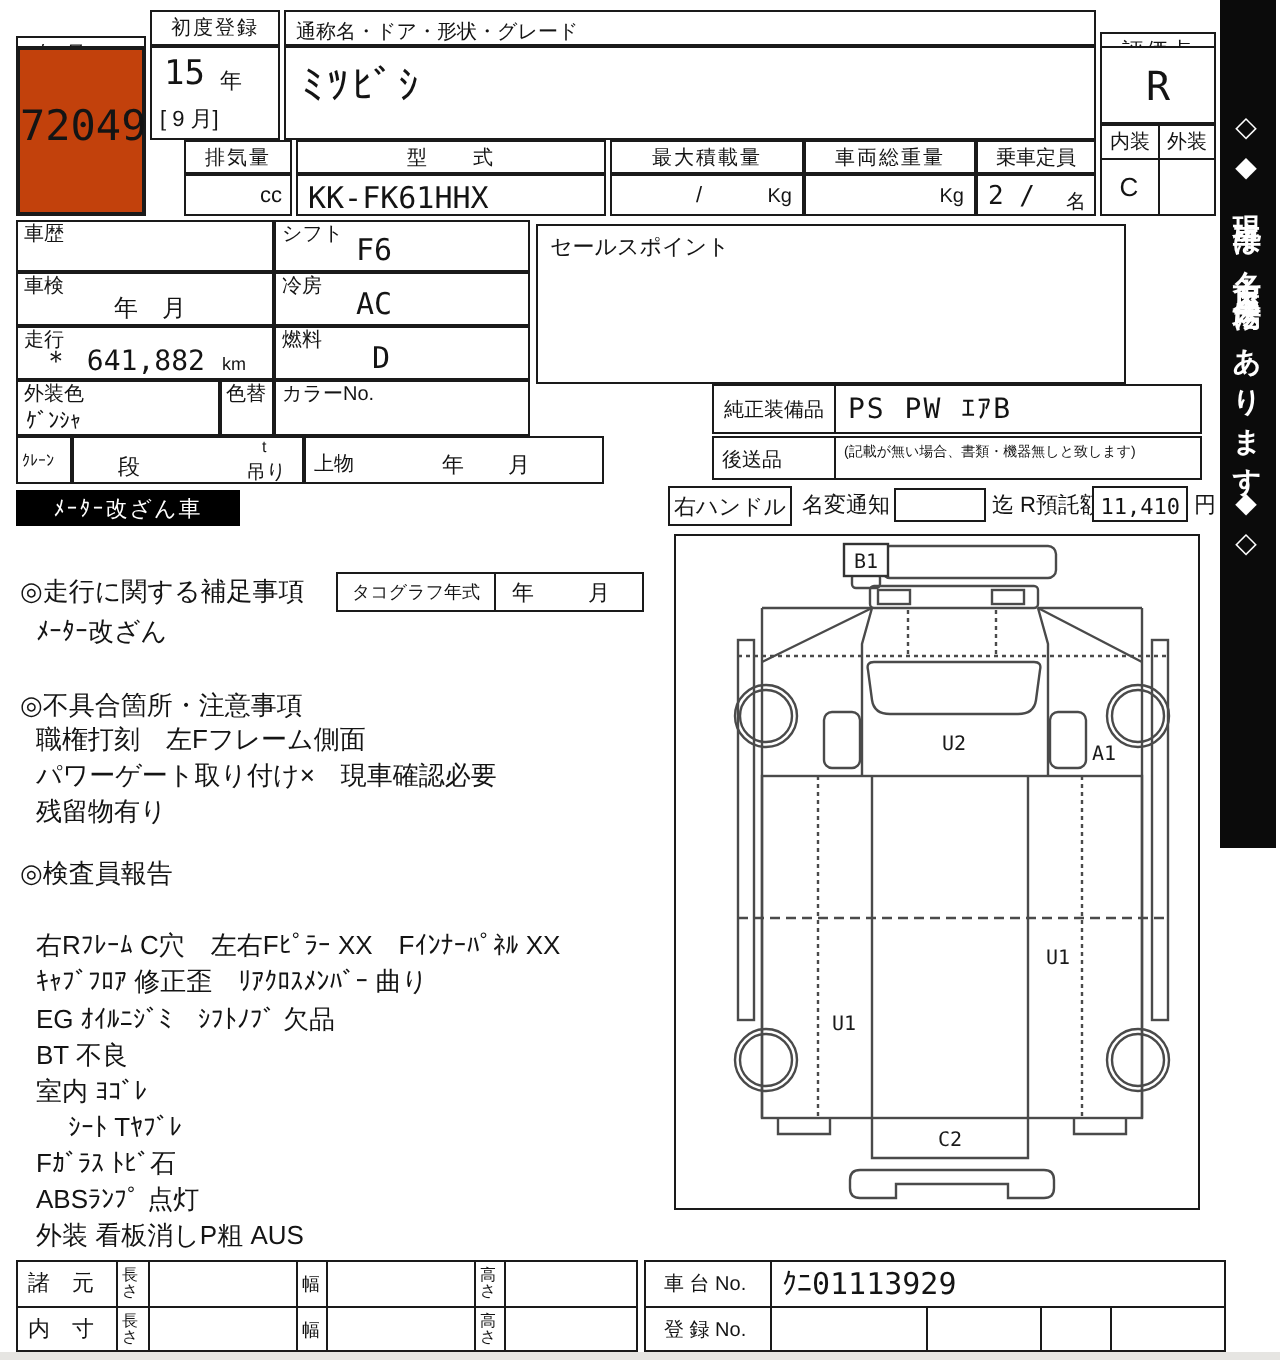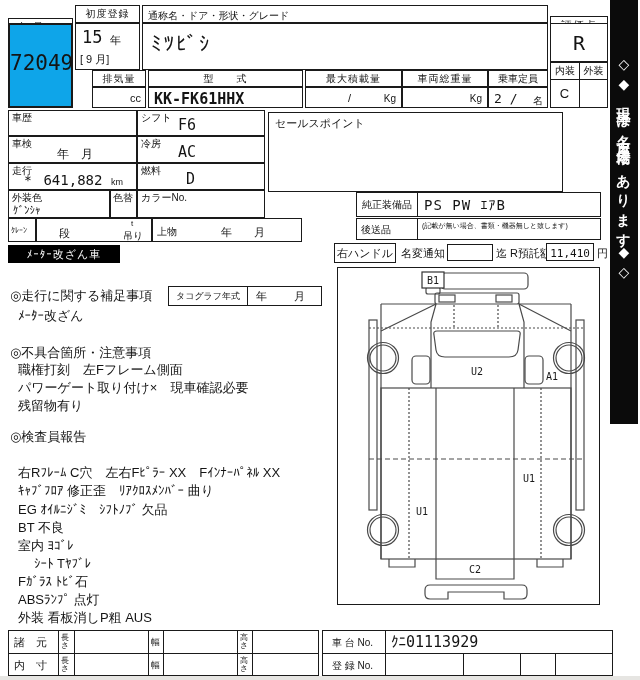--- a/index.html
+++ b/index.html
@@ -1,20 +1,20 @@
 <!DOCTYPE html>
 <html><head>
 <meta charset="utf-8">
 <style>
   html,body{margin:0;padding:0;background:#e9e8e5;}
   .sheet{position:relative;width:640px;height:680px;background:#ffffff;overflow:hidden;
          font-family:"Liberation Sans","DejaVu Sans",sans-serif;color:#141414;}
   .abs{position:absolute;box-sizing:border-box;}
   .b{border:1px solid #1a1a1a;background:#fff;}
-  .b2{border:2px solid #1a1a1a;background:#0ea5e9;}
+  .b2{border:2px solid #1a1a1a;background:#c2410c;}
   .hdr{display:flex;align-items:center;justify-content:center;font-size:11px;letter-spacing:1px;}
   .lbl{position:absolute;top:1px;left:3px;font-size:10px;line-height:1.1;white-space:nowrap;}
   .mono{font-family:"DejaVu Sans Mono","Liberation Mono",monospace;}
   .txt{position:absolute;white-space:nowrap;font-size:13px;line-height:1.2;}
   .badge{background:#000;color:#fff;display:flex;align-items:center;justify-content:center;font-size:11px;letter-spacing:1px;}
   .banner{background:#0b0b0b;color:#fff;}
   .banner-inner{writing-mode:vertical-rl;text-orientation:upright;margin:0 auto;display:block;
                 padding-top:56px;font-size:14px;letter-spacing:4px;line-height:26px;font-weight:bold;}
   .vline{position:absolute;width:1px;background:#1a1a1a;}
   .hline{position:absolute;height:1px;background:#1a1a1a;}
@@ -43,21 +43,21 @@
   </div>
   <div class="abs b" style="left:142px;top:23px;width:406px;height:47px;">
     <span class="abs" style="left:8px;top:8px;font-size:21px;letter-spacing:2px;">ﾐﾂﾋﾞｼ</span>
   </div>
 
   <div class="abs b hdr" style="left:92px;top:70px;width:54px;height:17px;font-size:10px;">排気量</div>
   <div class="abs b" style="left:92px;top:87px;width:54px;height:21px;">
     <span class="abs" style="right:4px;top:4px;font-size:11px;">cc</span>
   </div>
   <div class="abs b hdr" style="left:148px;top:70px;width:155px;height:17px;font-size:10px;">型　　式</div>
-  <div class="abs b" style="left:148px;top:87px;width:155px;height:21px;font-weight:bold;">
+  <div class="abs b" style="left:148px;top:87px;width:155px;height:21px;">
     <span class="abs mono" style="left:5px;top:2px;font-size:15px;">KK-FK61HHX</span>
   </div>
 
   <div class="abs b hdr" style="left:305px;top:70px;width:97px;height:17px;font-size:10px;">最大積載量</div>
   <div class="abs b" style="left:305px;top:87px;width:97px;height:21px;">
     <span class="abs" style="left:42px;top:4px;font-size:11px;">/</span>
     <span class="abs" style="right:5px;top:5px;font-size:10px;">Kg</span>
   </div>
   <div class="abs b hdr" style="left:402px;top:70px;width:86px;height:17px;font-size:10px;">車両総重量</div>
   <div class="abs b" style="left:402px;top:87px;width:86px;height:21px;">

